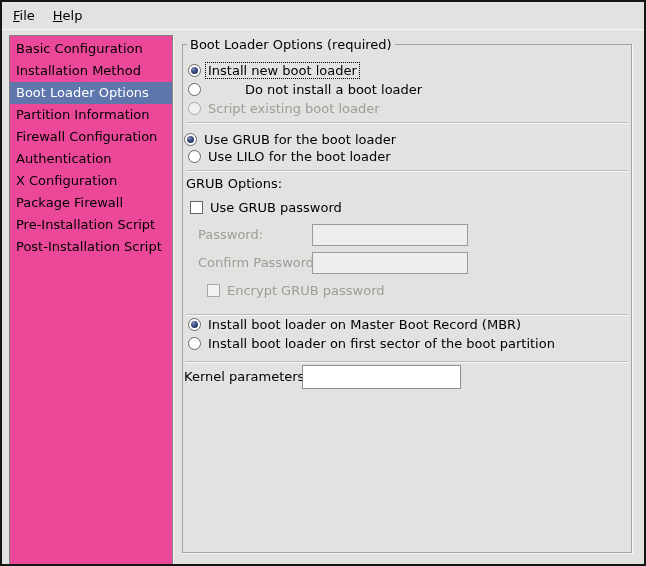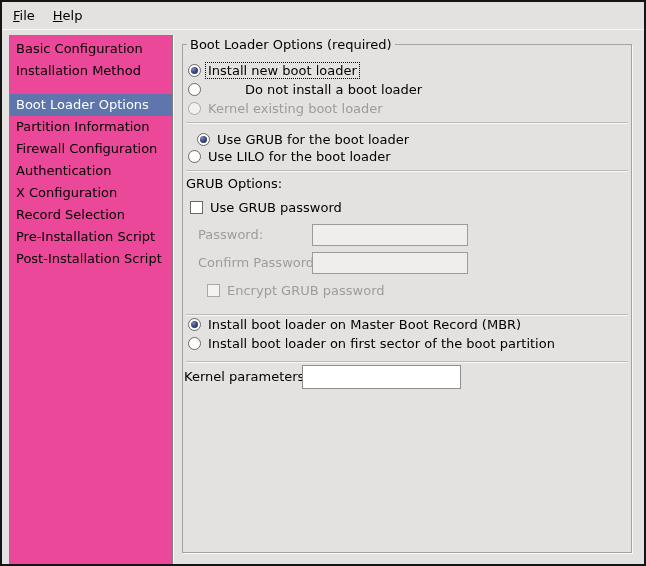--- a/index.html
+++ b/index.html
@@ -36,21 +36,21 @@
     box-sizing:border-box;
     overflow:hidden;
   }
   .sidebar ul{list-style:none;margin:0;padding:2px 0;}
   .sidebar li{
     height:22px;line-height:22px;
     padding-left:6px;
     white-space:nowrap;overflow:hidden;
     cursor:default;
   }
-  .sidebar li.selected{background:#5e76ac;color:#ffffff;margin-top:12px;}
+  .sidebar li.selected{background:#5e76ac;color:#ffffff;}
 
   
   .frame{
     position:absolute;left:180px;top:42px;width:450px;height:509px;
     border:1px solid #a3a2a0;
     box-shadow:1px 1px 0 #f8f8f6;
     box-sizing:border-box;
   }
   .frame-title{
     position:absolute;top:-8px;left:4px;
@@ -69,21 +69,21 @@
     position:absolute;left:3px;right:3px;height:0;
     border-top:1px solid #bcbbb9;
     border-bottom:1px solid #f8f8f6;
   }
   .sep1{top:77px;}  .sep2{top:125px;}  .sep3{top:269px;}  .sep4{top:316px;}
 
   
   .p-a1{top:17px;left:5px;}
   .p-a2{top:36px;left:5px;gap:44px;}
   .p-a3{top:55px;left:5px;}
-  .p-b1{top:86px;left:14px;}
+  .p-b1{top:86px;left:1px;}
   .p-b2{top:103px;left:5px;}
   .p-grub-label{top:130px;left:3px;}
   .p-cb1{top:154px;left:7px;}
   .p-cb2{top:237px;left:24px;}
   .p-c1{top:271px;left:5px;}
   .p-c2{top:290px;left:5px;}
 
   
   .radio{
     position:relative;width:13px;height:13px;flex:none;
@@ -134,41 +134,41 @@
 
   <div class="sidebar">
     <ul>
       <li>Basic Configuration</li>
       <li>Installation Method</li>
       <li class="selected">Boot Loader Options</li>
       <li>Partition Information</li>
       <li>Firewall Configuration</li>
       <li>Authentication</li>
       <li>X Configuration</li>
-      <li>Record Selection</li>
+      <li>Package Firewall</li>
       <li>Pre-Installation Script</li>
       <li>Post-Installation Script</li>
     </ul>
   </div>
 
   <div class="frame">
     <span class="frame-title">Boot Loader Options (required)</span>
     <div class="frame-content">
 
       <div class="row p-a1">
         <span class="radio checked"></span>
         <span class="focus-rect">Install new boot loader</span>
       </div>
       <div class="row p-a2">
         <span class="radio"></span>
         <span>Do not install a boot loader</span>
       </div>
       <div class="row p-a3">
         <span class="radio disabled"></span>
-        <span class="dim">Kernel existing boot loader</span>
+        <span class="dim">Script existing boot loader</span>
       </div>
 
       <div class="sep sep1"></div>
 
       <div class="row p-b1">
         <span class="radio checked"></span>
         <span>Use GRUB for the boot loader</span>
       </div>
       <div class="row p-b2">
         <span class="radio"></span>

